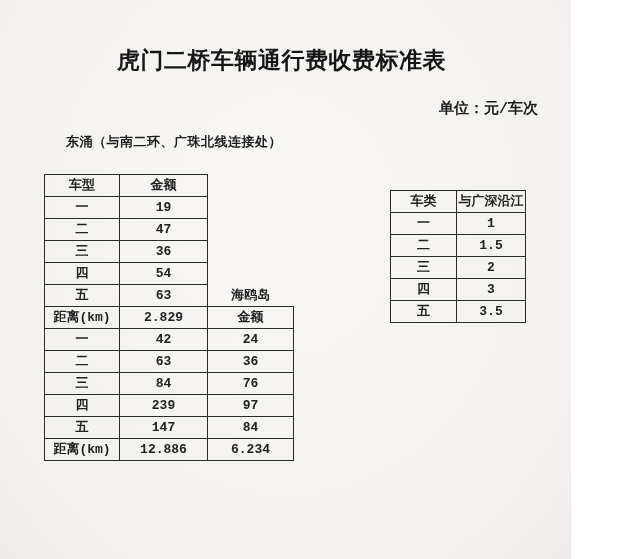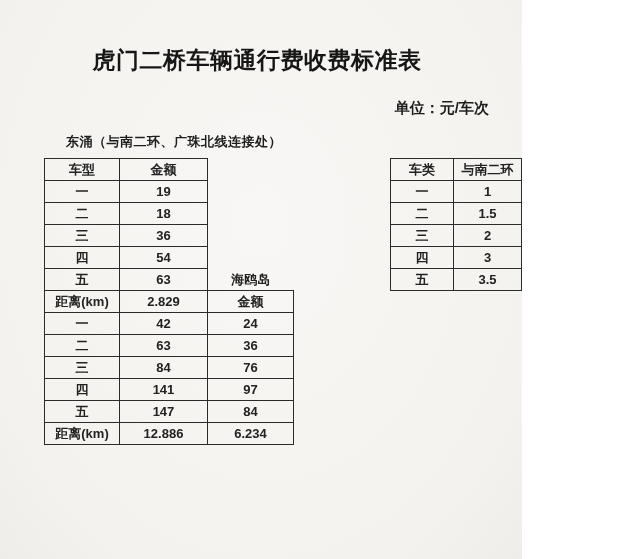--- a/index.html
+++ b/index.html
@@ -1,22 +1,22 @@
 <!DOCTYPE html>
 <html><head>
 <meta charset="utf-8">
 <style>
   html, body { margin:0; padding:0; }
   .page {
     position: relative;
-    width: 522px;
+    width: 571px;
     height: 559px;
     background: #f5f4f1;
     background-image: radial-gradient(ellipse at 50% 40%, #f8f7f5 0%, #f3f2ee 78%, #eeedE9 100%);
-    font-family: Liberation Sans, sans-serif;
+    font-family: Liberation Mono, monospace;
     color: #1d1d1d;
     overflow: hidden;
   }
   .title {
     position: absolute;
     left: 0; right: 8px; top: 45px;
     margin: 0;
     text-align: center;
     font-size: 23px;
     font-weight: 800;
@@ -34,36 +34,37 @@
     position: absolute;
     left: 66px; top: 133px;
     font-size: 13px;
     font-weight: 700;
     letter-spacing: 0.5px;
   }
   table.toll {
     position: absolute;
     border-collapse: collapse;
     table-layout: fixed;
+    margin-top: 16px;
   }
   table.toll td {
     border: 1.6px solid #2b2b2b;
     height: 21px;
     padding: 0;
     text-align: center;
     vertical-align: middle;
     font-size: 13px;
     font-weight: 600;
     color: #222;
     line-height: 1;
     overflow: hidden;
     white-space: nowrap;
   }
   table.left-toll { left: 44px; top: 158px; }
-  table.right-toll { left: 390px; top: 158px; }
+  table.right-toll { left: 390px; top: 174px; }
   td.ghost { border: none !important; background: transparent; }
   td.island-label { font-weight: 700; }
   .caption-shatian {
     position: absolute;
     left: 296px; top: 389px;
     width: 134px;
     font-size: 13px;
     font-weight: 700;
     line-height: 19px;
     text-align: left;
@@ -102,21 +103,21 @@
         <td>金额</td>
         <td class="ghost"></td>
       </tr>
       <tr>
         <td>一</td>
         <td>19</td>
         <td class="ghost"></td>
       </tr>
       <tr>
         <td>二</td>
-        <td>18</td>
+        <td>47</td>
         <td class="ghost"></td>
       </tr>
       <tr>
         <td>三</td>
         <td>36</td>
         <td class="ghost"></td>
       </tr>
       <tr>
         <td>四</td>
         <td>54</td>
@@ -142,21 +143,21 @@
         <td>63</td>
         <td>36</td>
       </tr>
       <tr>
         <td>三</td>
         <td>84</td>
         <td>76</td>
       </tr>
       <tr>
         <td>四</td>
-        <td>141</td>
+        <td>239</td>
         <td>97</td>
       </tr>
       <tr>
         <td>五</td>
         <td>147</td>
         <td>84</td>
       </tr>
       <tr>
         <td>距离(km)</td>
         <td>12.886</td>
@@ -167,21 +168,21 @@
 
 
   <table class="toll right-toll">
     <colgroup>
         <col style="width:66px">
         <col style="width:69px">
       </colgroup>
     <tbody>
       <tr>
         <td>车类</td>
-        <td>与南二环</td>
+        <td>与广深沿江</td>
       </tr>
       <tr>
         <td>一</td>
         <td>1</td>
       </tr>
       <tr>
         <td>二</td>
         <td>1.5</td>
       </tr>
       <tr>

